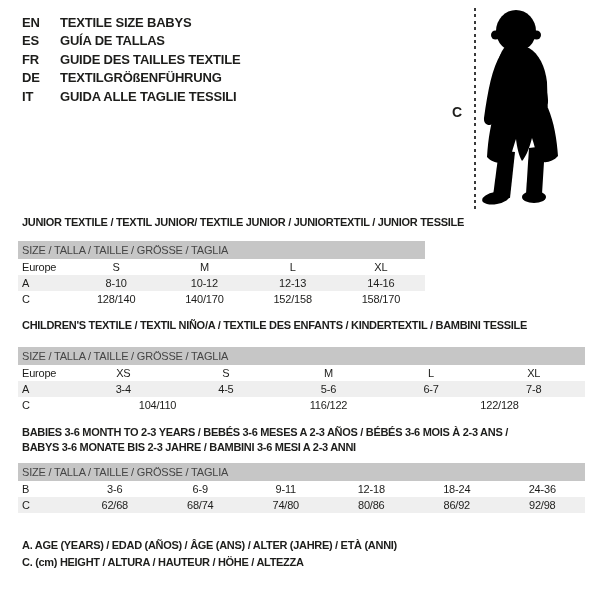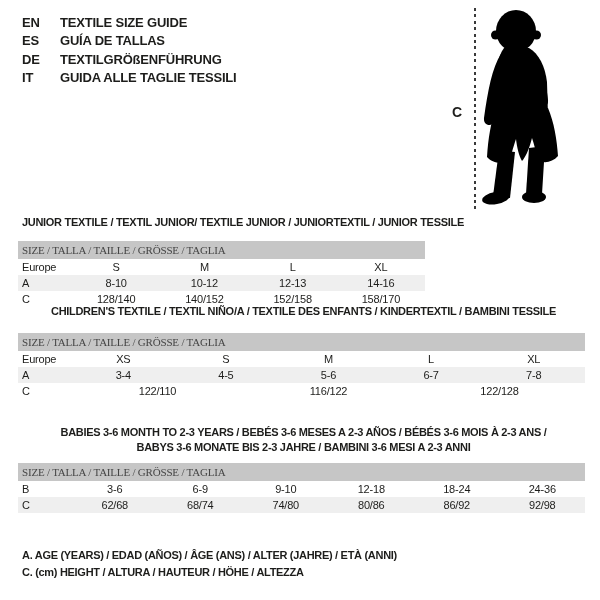--- a/index.html
+++ b/index.html
@@ -18,52 +18,56 @@
 
   
   .fig-line { position:absolute; left:474px; top:8px; width:2px; height:201px;
               background-image:repeating-linear-gradient(to bottom,#3a3a3a 0 3px,transparent 3px 6.4px); }
   .fig-label { position:absolute; left:452px; top:104px; font-weight:bold; font-size:14px; }
   .baby { position:absolute; left:479px; top:8px; }
 
   
   .size-table { position:absolute; left:18px; }
   .t1 { top:215px; width:407px; }
-  .t2 { top:304px; width:567px; }
+  .t2 { top:318px; width:567px; }
   .t3 { top:425px; width:567px; }
   .tbl-title { font-weight:bold; font-size:11px; letter-spacing:-0.3px;
-               white-space:nowrap; height:15px; line-height:15px; padding-left:4px;text-align:center; }
+               white-space:nowrap; height:15px; line-height:15px; padding-left:4px; }
   .tbl-bar { height:18px; line-height:18px; background:#c6c6c6; color:#454545;
-             font-size:11px; letter-spacing:-0.2px; padding-left:4px; box-sizing:border-box;font-family:Liberation Serif, serif; }
+             font-size:11px; letter-spacing:-0.2px; padding-left:4px; box-sizing:border-box; }
   .t1 .tbl-bar { margin-top:11px; }
   .t2 .tbl-bar { margin-top:14px; }
   .t3 .tbl-bar { margin-top:8px; }
   .tbl-row { display:flex; height:16px; line-height:16px; font-size:11px; letter-spacing:-0.2px; }
   .tbl-row.stripe { background:#efefef; }
   .cell-label { width:54px; padding-left:4px; box-sizing:border-box; }
   .cell { flex:1; text-align:center; white-space:nowrap; }
 
   
-  .legend { position:absolute; left:22px; top:537px;margin-top:10px; }
+  .legend { position:absolute; left:22px; top:537px; }
   .legend-line { height:17px; line-height:17px; font-weight:bold; font-size:11px;
                  letter-spacing:-0.3px; white-space:nowrap; }
 </style>
 </head>
 <body>
 
 <div id="canvas">
 
   <div class="langs">
     <div class="lang-row">
       <span class="lang-code">EN</span>
-      <span class="lang-label">TEXTILE SIZE GUIDE</span>
+      <span class="lang-label">TEXTILE SIZE BABYS</span>
     </div>
     <div class="lang-row">
       <span class="lang-code">ES</span>
       <span class="lang-label">GUÍA DE TALLAS</span>
+    </div>
+    <div class="lang-row">
+      <span class="lang-code">FR</span>
+      <span class="lang-label">GUIDE DES TAILLES TEXTILE</span>
     </div>
     <div class="lang-row">
       <span class="lang-code">DE</span>
       <span class="lang-label">TEXTILGRÖßENFÜHRUNG</span>
     </div>
     <div class="lang-row">
       <span class="lang-code">IT</span>
       <span class="lang-label">GUIDA ALLE TAGLIE TESSILI</span>
     </div>
   </div>
@@ -99,21 +103,21 @@
     <div class="tbl-row stripe">
       <span class="cell-label">A</span>
       <span class="cell">8-10</span>
       <span class="cell">10-12</span>
       <span class="cell">12-13</span>
       <span class="cell">14-16</span>
     </div>
     <div class="tbl-row">
       <span class="cell-label">C</span>
       <span class="cell">128/140</span>
-      <span class="cell">140/152</span>
+      <span class="cell">140/170</span>
       <span class="cell">152/158</span>
       <span class="cell">158/170</span>
     </div>
   </section>
 
   <section class="size-table t2">
     <div class="tbl-title">CHILDREN'S TEXTILE / TEXTIL NIÑO/A / TEXTILE DES ENFANTS / KINDERTEXTIL / BAMBINI TESSILE</div>
     <div class="tbl-bar">SIZE / TALLA / TAILLE / GRÖSSE / TAGLIA</div>
     <div class="tbl-row">
       <span class="cell-label">Europe</span>
@@ -126,35 +130,35 @@
     <div class="tbl-row stripe">
       <span class="cell-label">A</span>
       <span class="cell">3-4</span>
       <span class="cell">4-5</span>
       <span class="cell">5-6</span>
       <span class="cell">6-7</span>
       <span class="cell">7-8</span>
     </div>
     <div class="tbl-row">
       <span class="cell-label">C</span>
-      <span class="cell">122/110</span>
+      <span class="cell">104/110</span>
       <span class="cell">116/122</span>
       <span class="cell">122/128</span>
     </div>
   </section>
 
   <section class="size-table t3">
     <div class="tbl-title">BABIES 3-6 MONTH TO 2-3 YEARS / BEBÉS 3-6 MESES A 2-3 AÑOS / BÉBÉS 3-6 MOIS À 2-3 ANS /</div>
     <div class="tbl-title">BABYS 3-6 MONATE BIS 2-3 JAHRE / BAMBINI 3-6 MESI A 2-3 ANNI</div>
     <div class="tbl-bar">SIZE / TALLA / TAILLE / GRÖSSE / TAGLIA</div>
     <div class="tbl-row">
       <span class="cell-label">B</span>
       <span class="cell">3-6</span>
       <span class="cell">6-9</span>
-      <span class="cell">9-10</span>
+      <span class="cell">9-11</span>
       <span class="cell">12-18</span>
       <span class="cell">18-24</span>
       <span class="cell">24-36</span>
     </div>
     <div class="tbl-row stripe">
       <span class="cell-label">C</span>
       <span class="cell">62/68</span>
       <span class="cell">68/74</span>
       <span class="cell">74/80</span>
       <span class="cell">80/86</span>

